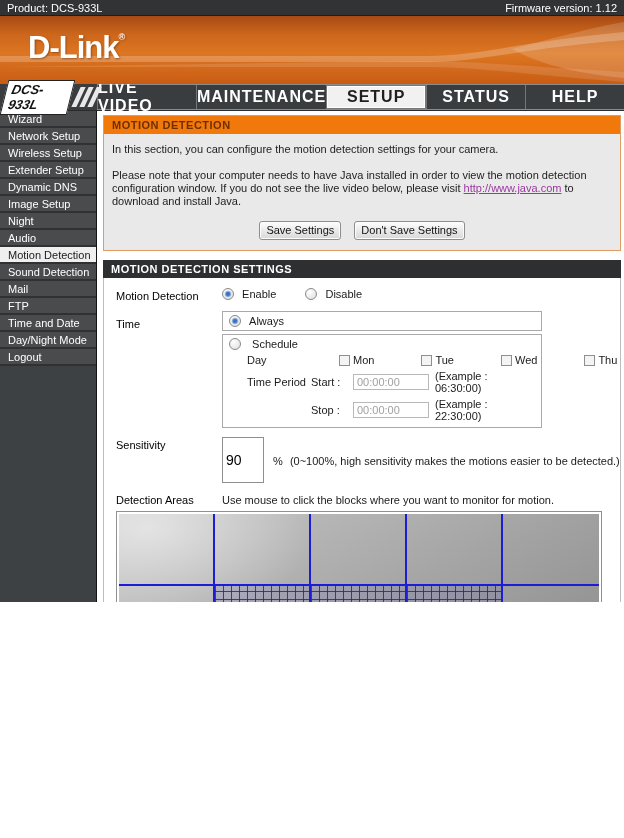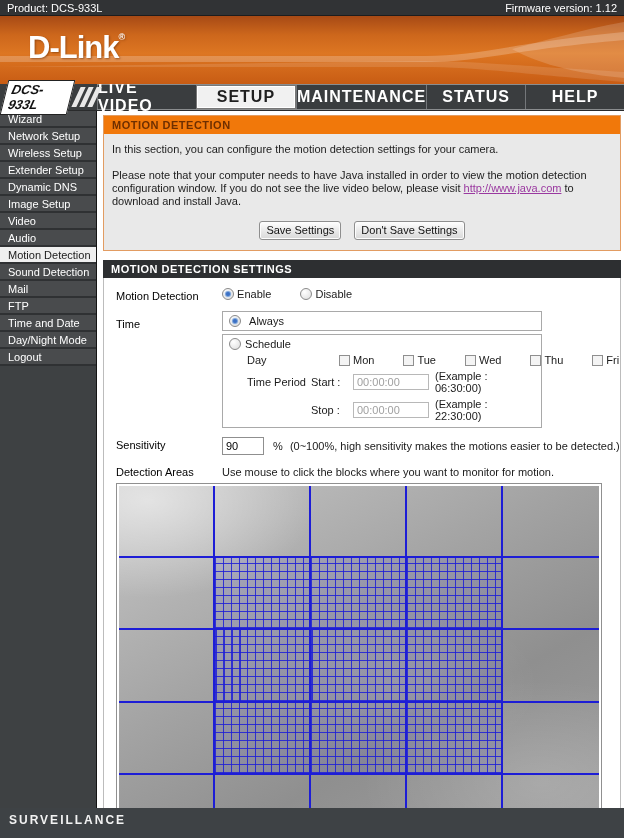--- a/index.html
+++ b/index.html
@@ -1,18 +1,18 @@
 <!DOCTYPE html>
 <html><head>
 <meta charset="utf-8">
 <style>
   * { margin:0; padding:0; box-sizing:border-box; }
   html,body { background:#fff; }
   body { font-family:"Liberation Sans", sans-serif; font-size:11px; color:#1a1a1a; }
-  .page { width:624px; height:838px; position:relative; overflow:hidden; background:#fff; margin:0 auto; }
+  .page { width:624px; height:602px; position:relative; overflow:hidden; background:#fff; margin:0 auto; }
 
   
   .topbar { height:16px; background:#313335; color:#fff; display:flex; justify-content:space-between;
             align-items:center; padding:0 7px; font-size:11px; border-bottom:1px solid #1c1d1e; }
 
   
   .banner { height:68px; position:relative; overflow:hidden;
             background:linear-gradient(180deg,#a74a15 0%,#cd671c 28%,#dd7622 55%,#c85c14 100%); }
   .banner svg.swoosh { position:absolute; inset:0; width:100%; height:100%; }
   .logo { position:absolute; left:28px; top:14px; color:#fff; font-weight:bold; font-size:31px;
@@ -57,34 +57,34 @@
   .panel2-header { background:#2d2f31; color:#fff; font-weight:bold; padding:3px 8px; letter-spacing:.5px; }
   .panel2-body { border:1px solid #bcbcbc; border-top:none; background:#fff; padding:10px 0 12px 12px; }
   .frow { display:flex; margin-bottom:9px; }
   .flabel { width:106px; flex:none; padding-top:2px; color:#000; }
   .fctrl { flex:1; }
   .radio { display:inline-block; width:12px; height:12px; border-radius:50%; vertical-align:-2px;
            background:radial-gradient(circle at 35% 30%,#fff,#dcdcdc); border:1px solid #8a8a8a; position:relative; }
   .radio.checked::after { content:""; position:absolute; left:3px; top:3px; width:4px; height:4px;
            border-radius:50%; background:#3b70c4; box-shadow:0 0 1px 1px #6d9bd8; }
   .inline-opt { margin-right:26px; cursor:pointer; }
-  .inline-opt > span.optlabel { }
+  .inline-opt > span.optlabel { margin-left:5px; }
   .timebox { width:320px; border:1px solid #a9a9a9; background:#fff; padding:3px 6px; }
   .timebox.always { margin-bottom:3px; }
   .sched-grid { margin:4px 0 2px 18px; }
   .sched-row { display:flex; align-items:center; margin-bottom:4px; }
   .sched-c1 { width:64px; flex:none; }
   .days { display:flex; }
-  .day { display:flex; align-items:center; margin-right:1px; cursor:pointer;padding-left:28px; }
+  .day { display:flex; align-items:center; margin-right:19px; cursor:pointer;padding-left:28px; }
   .checkbox { display:inline-block; width:11px; height:11px; border:1px solid #8f8f8f; background:#f4f4f4; margin-right:3px; }
   .tp-startlabel { width:42px; flex:none; text-align:left; }
   .time-input { width:76px; font-family:"Liberation Sans",sans-serif; font-size:11px; color:#a0a0a0;
                 border:1px solid #b8b8b8; background:#fff; padding:1px 3px; margin-right:6px; }
-  .sens-input { width:42px; font-family:"Liberation Sans",sans-serif; font-size:11px; color:#000;
-                border:1px solid #8f8f8f; padding:2px 3px; margin-right:6px; }
+  .sens-input { width:42px; font-family:"Liberation Sans",sans-serif; font-size:14px; color:#000;
+                border:1px solid #8f8f8f; padding:14px 3px; margin-right:6px; }
   .hint { padding-top:2px; }
 
   
   .detect-wrap { width:486px; border:1px solid #909090; background:#fff; padding:2px; margin-top:1px; }
   .detect-grid { width:480px; height:361px; display:grid; grid-template-columns:repeat(5,1fr);
                  grid-template-rows:repeat(5,1fr);
                  background:
                    radial-gradient(ellipse 260px 150px at 6% 4%, rgba(255,255,255,.55), rgba(255,255,255,0) 65%),
                    radial-gradient(ellipse 300px 170px at 88% 82%, rgba(255,255,255,.16), rgba(255,255,255,0) 60%),
                    radial-gradient(ellipse 220px 130px at 60% 55%, rgba(255,255,255,.12), rgba(255,255,255,0) 60%),
@@ -128,37 +128,37 @@
         <span>DCS-933L</span>
       </div>
       <div class="badge-stripes">
           <i></i>
           <i></i>
           <i></i>
         </div>
     </div>
     <div class="tabs">
         <div class="tab">LIVE VIDEO</div>
+        <div class="tab">MAINTENANCE</div>
         <div class="tab active">SETUP</div>
-        <div class="tab">MAINTENANCE</div>
         <div class="tab">STATUS</div>
         <div class="tab">HELP</div>
       </div>
   </div>
 
   <div class="content">
 
     <div class="sidebar">
         <div class="side-item">Wizard</div>
         <div class="side-item">Network Setup</div>
         <div class="side-item">Wireless Setup</div>
         <div class="side-item">Extender Setup</div>
         <div class="side-item">Dynamic DNS</div>
         <div class="side-item">Image Setup</div>
-        <div class="side-item">Video</div>
+        <div class="side-item">Night</div>
         <div class="side-item">Audio</div>
         <div class="side-item active">Motion Detection</div>
         <div class="side-item">Sound Detection</div>
         <div class="side-item">Mail</div>
         <div class="side-item">FTP</div>
         <div class="side-item">Time and Date</div>
         <div class="side-item">Day/Night Mode</div>
         <div class="side-item">Logout</div>
       </div>
 
@@ -197,21 +197,21 @@
           <div class="frow">
             <div class="flabel" style="padding-top:7px;">Time</div>
             <div class="fctrl">
               <div class="timebox always">
                 <span class="radio checked"></span>
                 <span style="margin-left:5px;">Always</span>
               </div>
               <div class="timebox">
                 <div>
                   <span class="radio"></span>
-                  <span style="margin-left:1px;text-align:right;">Schedule</span>
+                  <span style="margin-left:8px;text-align:right;">Schedule</span>
                 </div>
                 <div class="sched-grid">
                   <div class="sched-row">
                     <span class="sched-c1">Day</span>
                     <span class="days">
                         <label class="day">
                           <span class="checkbox"></span>
                           <span>Mon</span>
                         </label>
                         <label class="day">

